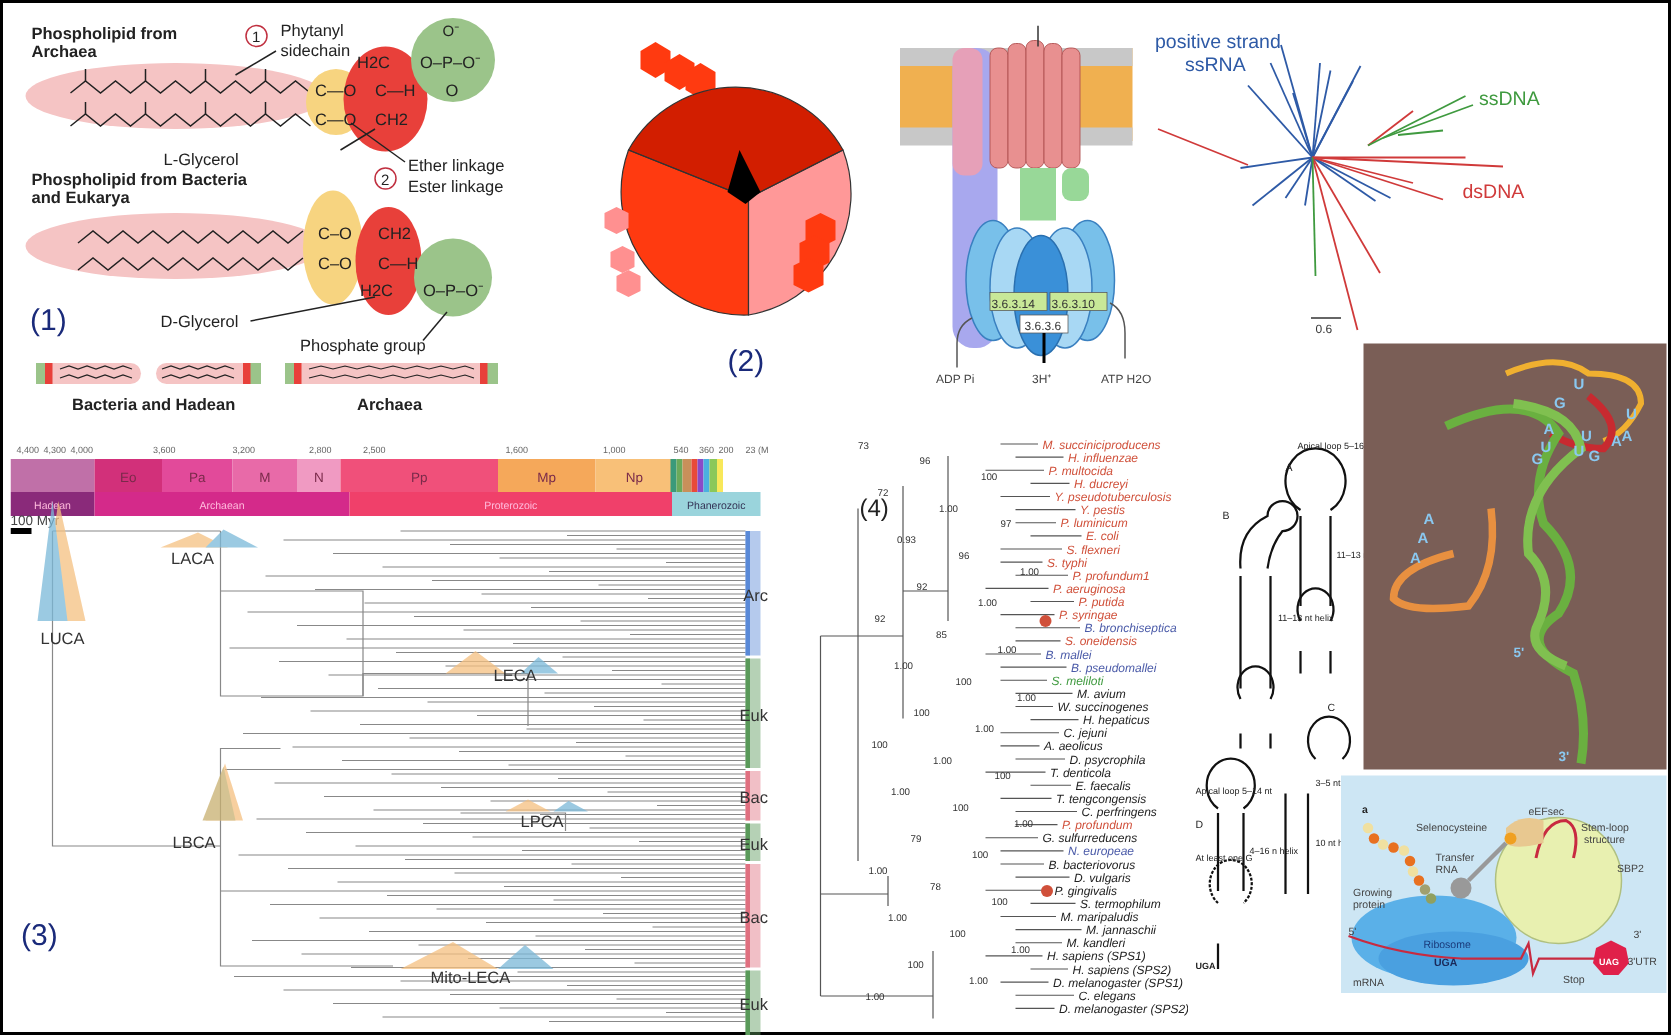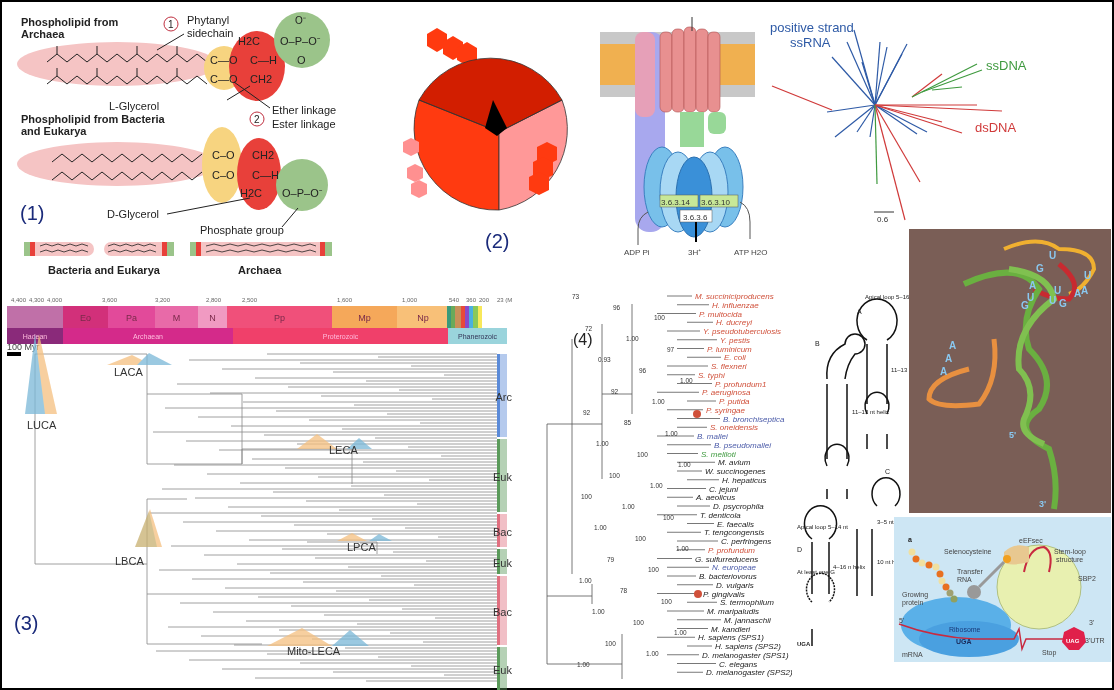--- a/index.html
+++ b/index.html
@@ -91,21 +91,21 @@
     <g>
       <rect x="188" y="240" width="142" height="14" rx="7" fill="#f5c4c4"></rect>
       <rect x="188" y="240" width="10" height="14" fill="#9bc48a"></rect>
         <rect x="194" y="240" width="5" height="14" fill="#e8403a"></rect>
       <rect x="320" y="240" width="10" height="14" fill="#9bc48a"></rect>
         <rect x="318" y="240" width="5" height="14" fill="#e8403a"></rect>
       <polyline points="204,244 212,242 220,244 228,242 236,244 244,242 252,244 260,242 268,244 276,242 284,244 292,242 300,244 308,242 314,244" fill="none" stroke="#222" stroke-width="0.8"></polyline>
       <polyline points="204,250 212,248 220,250 228,248 236,250 244,248 252,250 260,248 268,250 276,248 284,250 292,248 300,250 308,248 314,250" fill="none" stroke="#222" stroke-width="0.8"></polyline>
     </g>
   </svg>
-  <div class="panel" style="left:46px;top:262px;font-size:11px;font-weight:bold;color:#222;">Bacteria and Eukarya</div>
+  <div class="panel" style="left:46px;top:262px;font-size:11px;font-weight:bold;color:#222;">Bacteria and Hadean</div>
   <div class="panel" style="left:236px;top:262px;font-size:11px;font-weight:bold;color:#222;">Archaea</div>
 
   <svg class="panel" style="left:395px;top:10px" width="180" height="230" viewBox="0 0 180 230">
     <g fill="#ff3a10">
       <polygon points="30,22 40,16 50,22 50,34 40,40 30,34"></polygon>
       <polygon points="46,30 56,24 66,30 66,42 56,48 46,42"></polygon>
       <polygon points="60,36 70,30 80,36 80,48 70,54 60,48"></polygon>
     </g>
     <g>
       <path d="M102,198 L102,90 L22,88 A82,82 0 0,0 102,198 Z" fill="#ff3a10" stroke="#333" stroke-width="0.8"></path>

